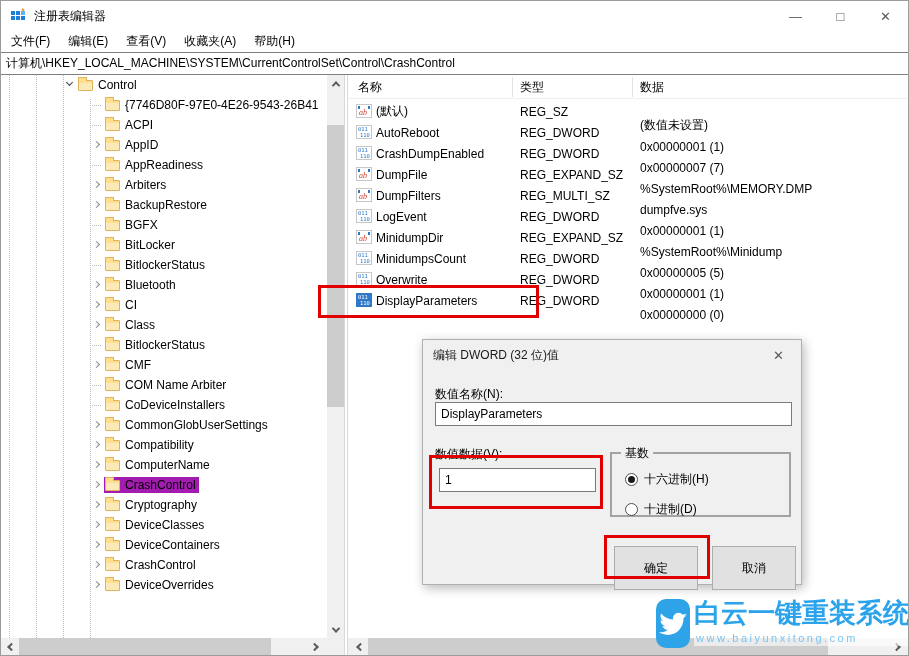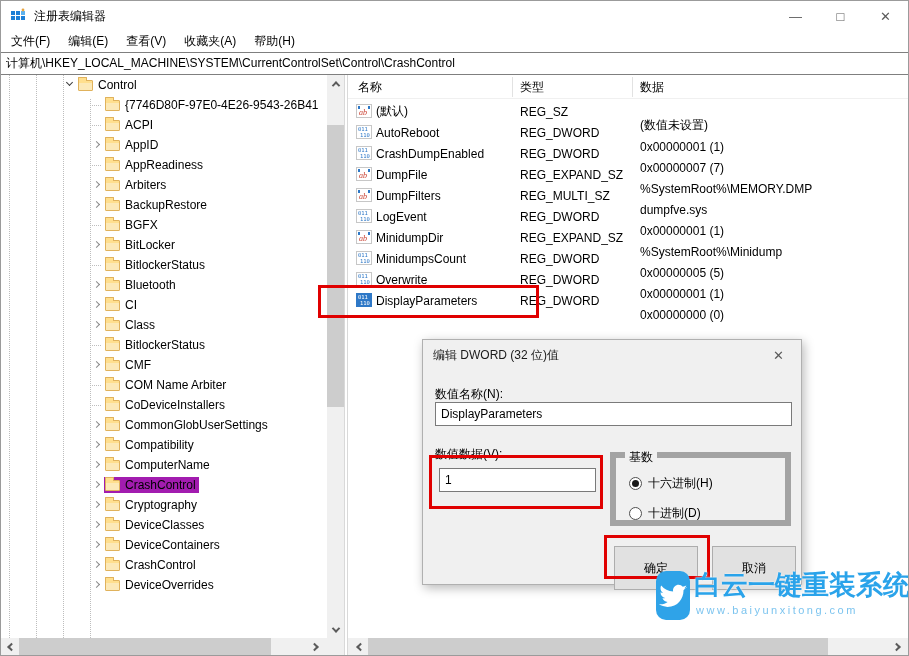--- a/index.html
+++ b/index.html
@@ -67,36 +67,36 @@
   .lv-type { position:absolute; left:172px; width:112px; font-size:12px; color:#000; white-space:nowrap; }
   .lv-data { position:absolute; left:292px; right:4px; font-size:12px; color:#000; white-space:nowrap; overflow:hidden;margin-top:28px; }
 
   
   .dialog { position:absolute; left:421px; top:338px; width:380px; height:246px; background:#f0f0f0; border:1px solid #b0b0b0; box-shadow:2px 3px 10px rgba(0,0,0,.28); z-index:30; }
   .dlg-titlebar { height:30px; background:#f0f0f0; display:flex; align-items:center; }
   .dlg-title { font-size:12px; color:#1a1a1a; padding-left:10px; }
   .dlg-close { margin-left:auto; width:45px; height:30px; display:flex; align-items:center; justify-content:center; color:#5a5a5a; font-size:13px; }
   .dlg-label { position:absolute; font-size:12px; color:#000; }
   .dlg-input { position:absolute; border:1px solid #7a7a7a; background:#fff; font-size:12px; padding:0 5px; font-family:"Liberation Sans","DejaVu Sans",sans-serif; color:#000; }
-  .groupbox { position:absolute; left:187px; top:112px; width:181px; height:74px; border:6px solid #a3a3a3; }
+  .groupbox { position:absolute; left:187px; top:112px; width:181px; height:65px; border:2px solid #a3a3a3; }
   .group-label { position:absolute; top:-9px; left:9px; background:#f0f0f0; padding:0 4px; font-size:12px; color:#000; }
   .radio-row { position:absolute; left:13px; display:flex; align-items:center; }
   .radio { width:13px; height:13px; border:1px solid #4f4f4f; border-radius:50%; background:#fff; margin-right:6px; position:relative; }
   .radio.sel::after { content:""; position:absolute; left:2px; top:2px; width:7px; height:7px; border-radius:50%; background:#1a1a1a; }
   .radio-label { font-size:12px; color:#000; }
   .dlg-btn { position:absolute; top:206px; width:84px; height:44px; background:#e1e1e1; border:1px solid #adadad; font-size:12px; color:#000; display:flex; align-items:center; justify-content:center; font-family:"Liberation Sans","DejaVu Sans",sans-serif; }
 
   
   .annot { position:absolute; border:3px solid #e00000; z-index:50; pointer-events:none; }
   #annot-row { left:317px; top:284px; width:221px; height:33px; }
   #annot-data { left:428px; top:454px; width:174px; height:54px; }
   #annot-ok { left:603px; top:534px; width:106px; height:44px; }
 
   
-  .watermark { position:absolute; left:655px; top:568px; width:252px; height:52px; z-index:60; display:flex; }
+  .watermark { position:absolute; left:655px; top:596px; width:252px; height:52px; z-index:60; display:flex; }
   .wm-logo { width:49px; height:49px; border-radius:10px; background:#2fa3e8; display:flex; align-items:center; justify-content:center; margin-top:2px; }
   .wm-right { position:relative; flex:1; margin-left:4px; }
   .wm-title { font-size:27px; font-weight:bold; color:#2aa3ea; letter-spacing:0px; white-space:nowrap; line-height:32px; text-shadow:0 0 2px #fff; }
   .wm-url { position:absolute; left:0; right:-2px; top:33px; height:16px; background:rgba(255,255,255,.6); font-size:11px; color:#7cc4ef; letter-spacing:2.5px; display:flex; align-items:center; padding-left:2px; white-space:nowrap; }
 </style>
 </head>
 <body>
 
 <div class="window">
 

